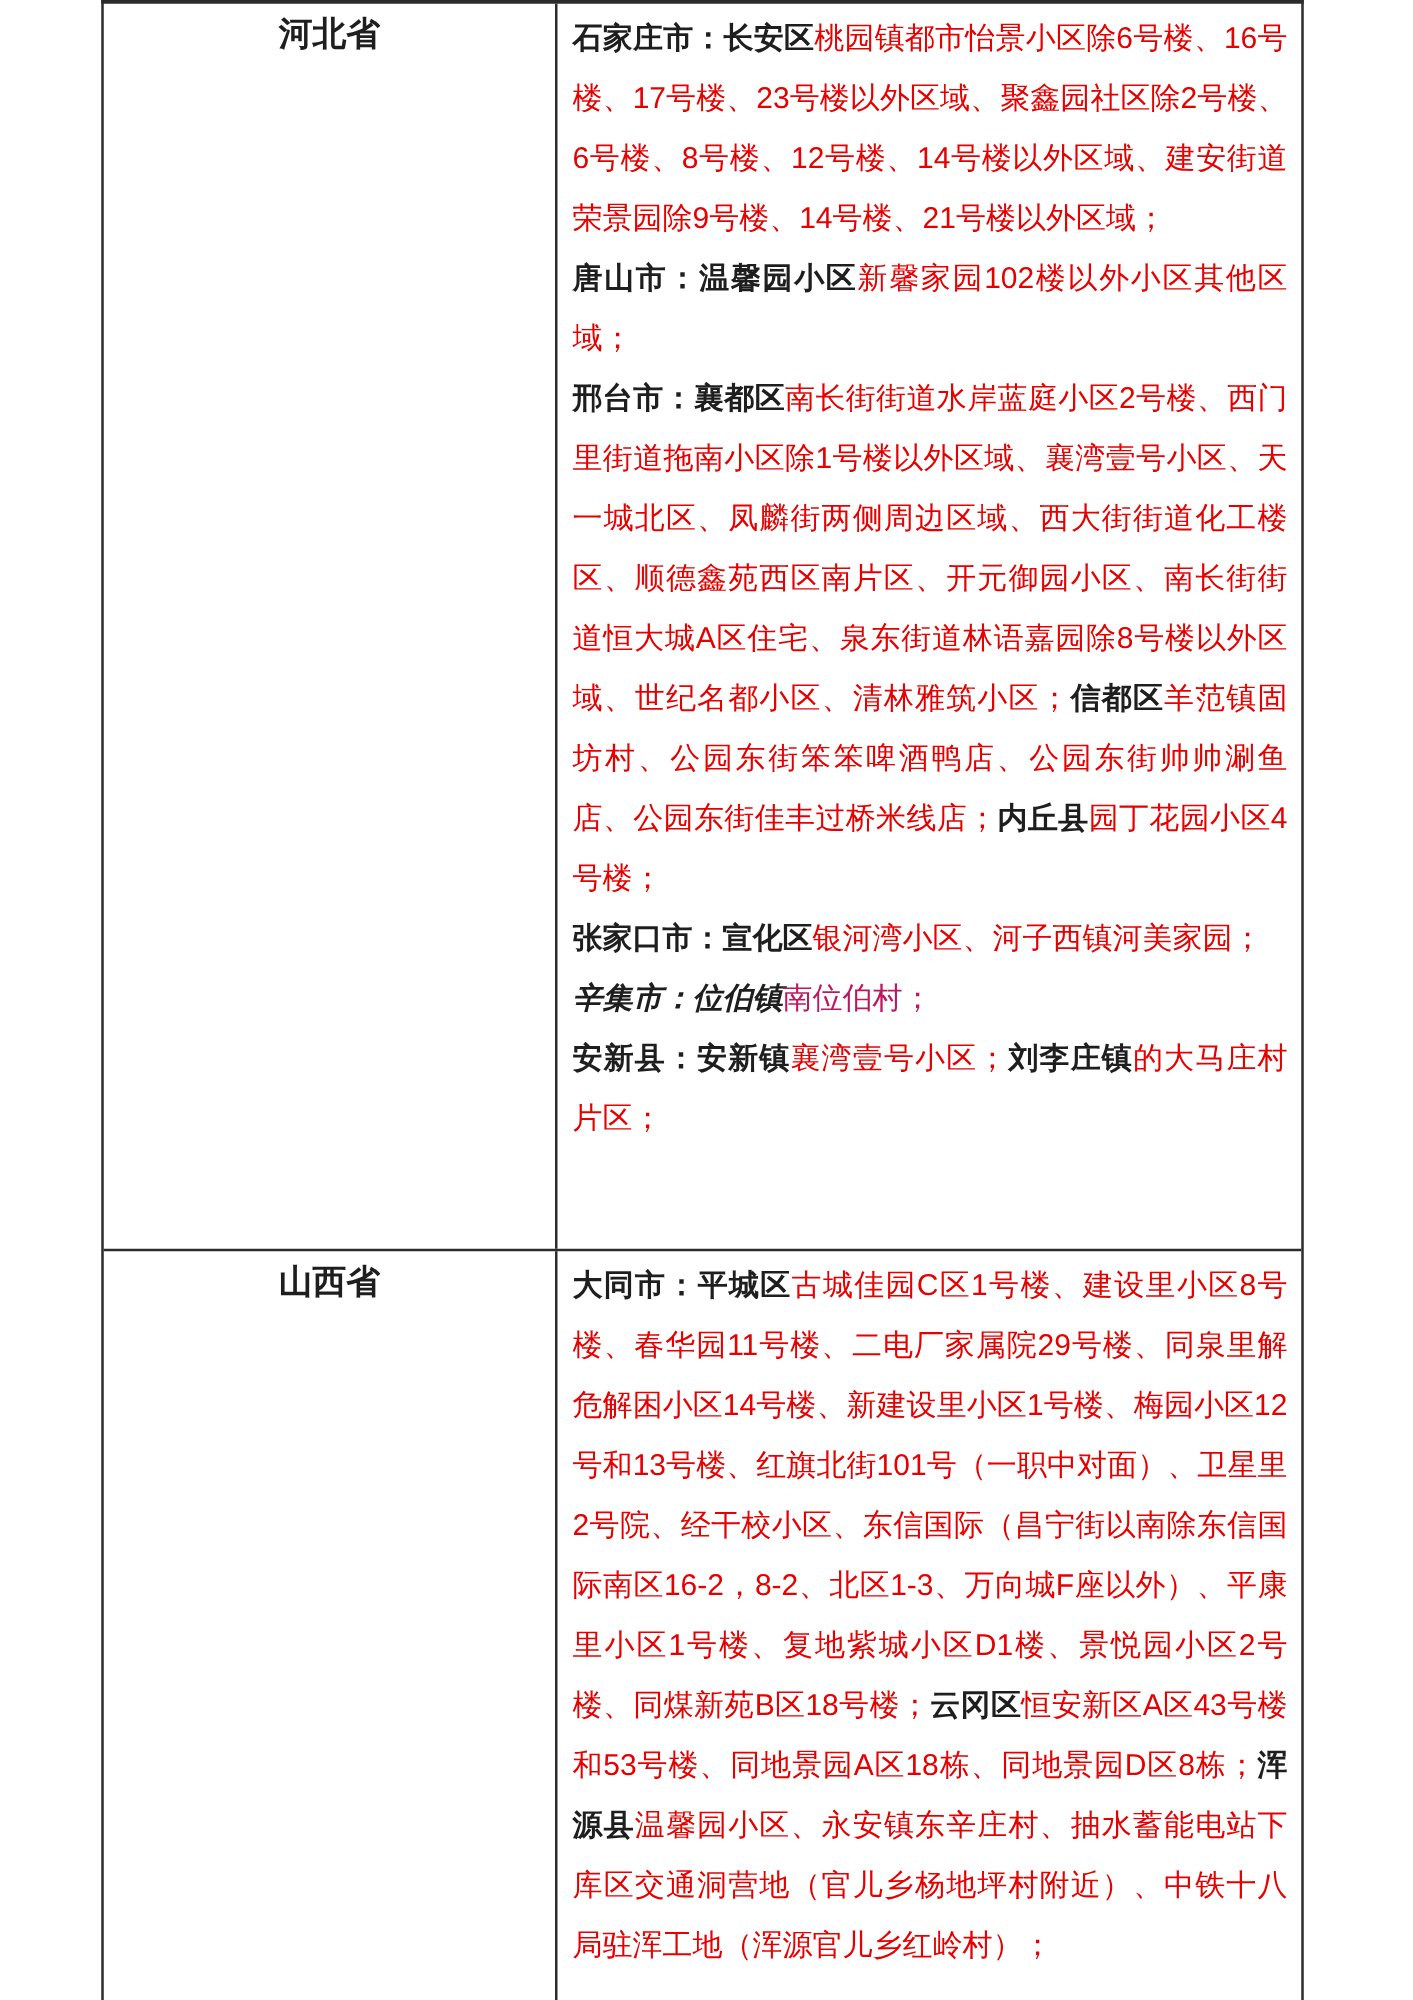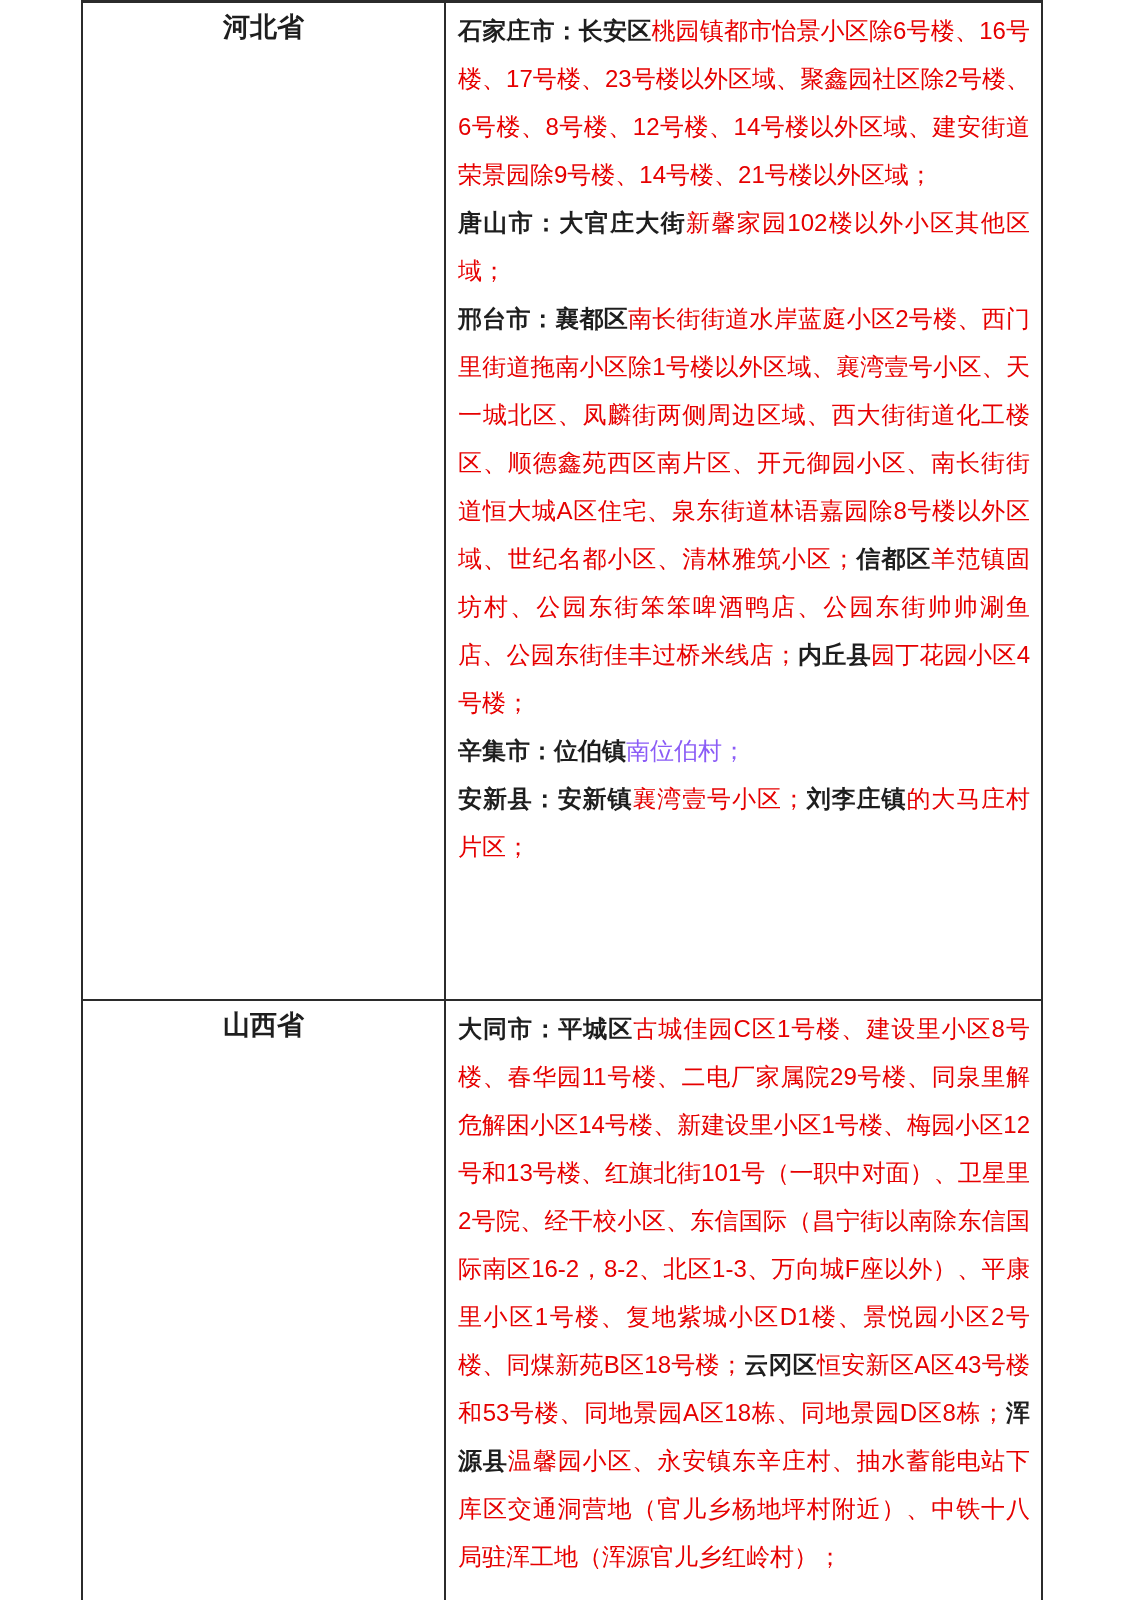--- a/index.html
+++ b/index.html
@@ -73,23 +73,24 @@
 <body>
 
 <div class="page">
   <div class="risk-table" id="risk-table" style="border-color: rgb(43, 43, 43);">
   <div class="table-row row-0">
     <div class="cell-province">
       <span class="province-name">河北省</span>
     </div>
     <div class="cell-detail">
           <p><span class="seg-black" style="color: rgb(30, 30, 30);">石家庄市：长安区</span><span class="seg-red" style="color: rgb(230, 0, 0);">桃园镇都市怡景小区除6号楼、16号楼、17号楼、23号楼以外区域、聚鑫园社区除2号楼、6号楼、8号楼、12号楼、14号楼以外区域、建安街道荣景园除9号楼、14号楼、21号楼以外区域；</span></p>
-          <p><span class="seg-black" style="color: rgb(30, 30, 30);">唐山市：大官庄大街</span><span class="seg-red" style="color: rgb(230, 0, 0);">新馨家园102楼以外小区其他区域；</span></p>
+          <p><span class="seg-black" style="color: rgb(30, 30, 30);">唐山市：温馨园小区</span><span class="seg-red" style="color: rgb(230, 0, 0);">新馨家园102楼以外小区其他区域；</span></p>
           <p><span class="seg-black" style="color: rgb(30, 30, 30);">邢台市：襄都区</span><span class="seg-red" style="color: rgb(230, 0, 0);">南长街街道水岸蓝庭小区2号楼、西门里街道拖南小区除1号楼以外区域、襄湾壹号小区、天一城北区、凤麟街两侧周边区域、西大街街道化工楼区、顺德鑫苑西区南片区、开元御园小区、南长街街道恒大城A区住宅、泉东街道林语嘉园除8号楼以外区域、世纪名都小区、清林雅筑小区；</span><span class="seg-black" style="color: rgb(30, 30, 30);">信都区</span><span class="seg-red" style="color: rgb(230, 0, 0);">羊范镇固坊村、公园东街笨笨啤酒鸭店、公园东街帅帅涮鱼店、公园东街佳丰过桥米线店；</span><span class="seg-black" style="color: rgb(30, 30, 30);">内丘县</span><span class="seg-red" style="color: rgb(230, 0, 0);">园丁花园小区4号楼；</span></p>
-          <p><span class="seg-black" style="color: rgb(30, 30, 30);">辛集市：位伯镇</span><span class="seg-red" style="color: #8b5cf6; font-family: Liberation Serif, serif;">南位伯村；</span></p>
+          <p><span class="seg-black" style="color: rgb(30, 30, 30);">张家口市：宣化区</span><span class="seg-red" style="color: rgb(230, 0, 0);">银河湾小区、河子西镇河美家园；</span></p>
+          <p><span class="seg-black" style="color: rgb(30, 30, 30); font-style: italic;">辛集市：位伯镇</span><span class="seg-red" style="color: #be185d; font-family: Liberation Serif, serif;">南位伯村；</span></p>
           <p><span class="seg-black" style="color: rgb(30, 30, 30);">安新县：安新镇</span><span class="seg-red" style="color: rgb(230, 0, 0);">襄湾壹号小区；</span><span class="seg-black" style="color: rgb(30, 30, 30); font-family: Liberation Serif, serif;">刘李庄镇</span><span class="seg-red" style="color: rgb(230, 0, 0);">的大马庄村片区；</span></p>
         </div>
   </div>
 
   <div class="table-row row-1">
     <div class="cell-province">
       <span class="province-name">山西省</span>
     </div>
     <div class="cell-detail">
           <p><span class="seg-black" style="color: rgb(30, 30, 30);">大同市：平城区</span><span class="seg-red" style="color: rgb(230, 0, 0);">古城佳园C区1号楼、建设里小区8号楼、春华园11号楼、二电厂家属院29号楼、同泉里解危解困小区14号楼、新建设里小区1号楼、梅园小区12号和13号楼、红旗北街101号（一职中对面）、卫星里2号院、经干校小区、东信国际（昌宁街以南除东信国际南区16-2，8-2、北区1-3、万向城F座以外）、平康里小区1号楼、复地紫城小区D1楼、景悦园小区2号楼、同煤新苑B区18号楼；</span><span class="seg-black" style="color: rgb(30, 30, 30);">云冈区</span><span class="seg-red" style="color: rgb(230, 0, 0);">恒安新区A区43号楼和53号楼、同地景园A区18栋、同地景园D区8栋；</span><span class="seg-black" style="color: rgb(30, 30, 30);">浑源县</span><span class="seg-red" style="color: rgb(230, 0, 0);">温馨园小区、永安镇东辛庄村、抽水蓄能电站下库区交通洞营地（官儿乡杨地坪村附近）、中铁十八局驻浑工地（浑源官儿乡红岭村）；</span></p>

